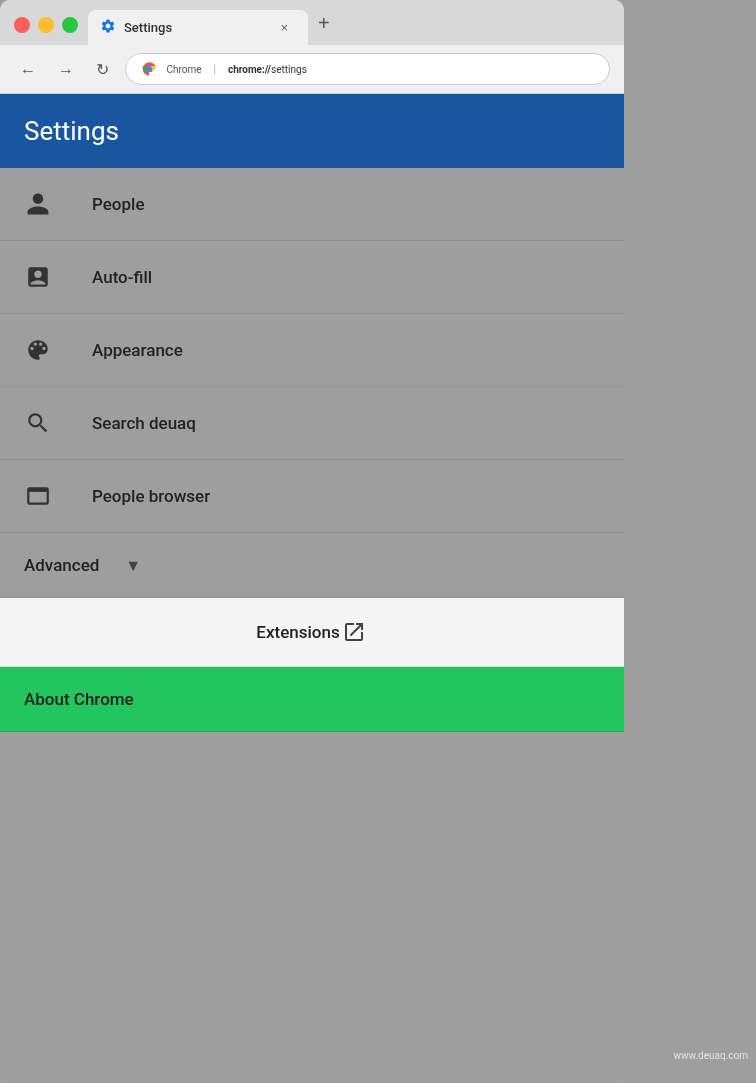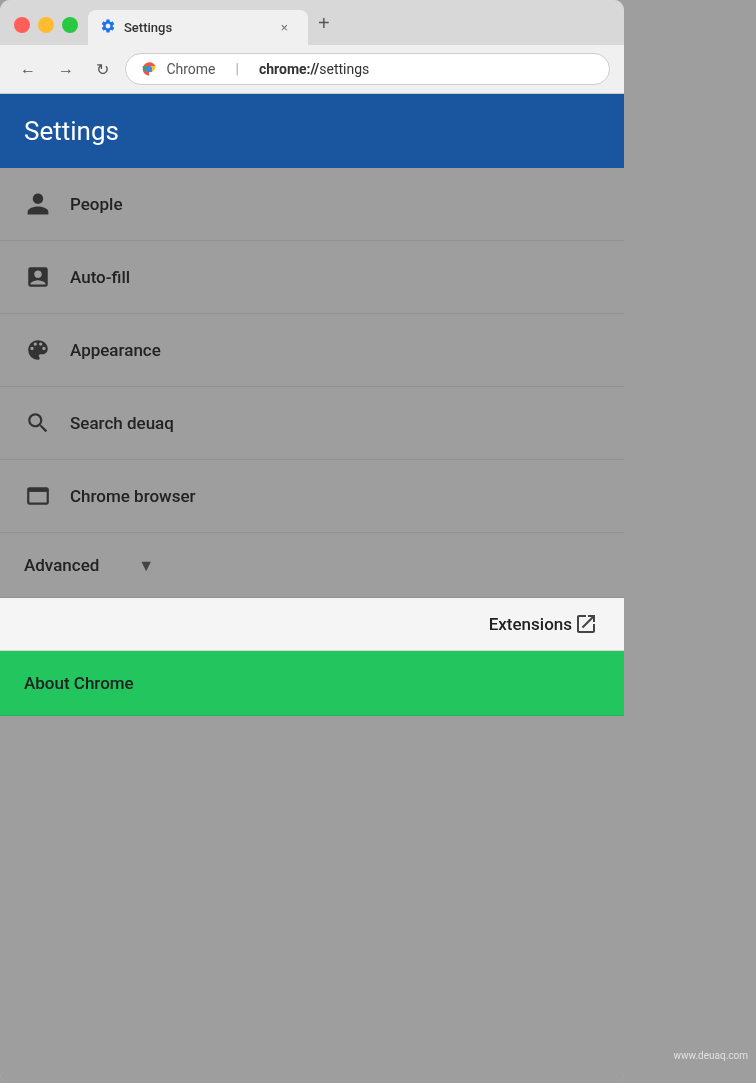--- a/index.html
+++ b/index.html
@@ -124,25 +124,25 @@
       display: flex;
       align-items: center;
       background: white;
       border-radius: 20px;
       padding: 6px 14px;
       gap: 8px;
       border: 1px solid #ccc;
     }
 
     .address-text {
-      font-size: 14px;
+      font-size: 10px;
       color: #333;
       display: flex;
       align-items: center;
-      gap: 16px;
+      gap: 8px;
     }
 
     .address-domain {
       color: #555;
     }
 
     .address-divider {
       color: #aaa;
       margin: 0 4px;
     }
@@ -169,21 +169,21 @@
 
     .settings-list {
       flex: 1;
       overflow-y: auto;
       background: #9e9e9e;
     }
 
     .settings-item {
       display: flex;
       align-items: center;
-      gap: 18px;
+      gap: 40px;
       padding: 22px 24px;
       cursor: pointer;
       background: #9e9e9e;
       border-bottom: 1px solid rgba(0,0,0,0.08);
     }
 
     .settings-item-icon {
       width: 28px;
       height: 28px;
       display: flex;
@@ -195,21 +195,21 @@
 
     .settings-item-label {
       font-size: 17px;
       color: #222;
       font-weight: 500;
     }
 
     .advanced-item {
       display: flex;
       align-items: center;
-      gap: 29px;
+      gap: 16px;
       padding: 22px 24px;
       cursor: pointer;
       background: #9e9e9e;
       border-bottom: 1px solid rgba(0,0,0,0.08);
     }
 
     .advanced-label {
       font-size: 17px;
       color: #222;
       font-weight: 500;
@@ -218,22 +218,22 @@
     .advanced-chevron {
       color: #444;
       font-size: 16px;
       margin-left: 10px;
     }
 
     
     .extensions-item {
       display: flex;
       align-items: center;
-      justify-content: flex-end;
-      padding: 12px 24px;
+      justify-content: center;
+      padding: 20px 24px;
       cursor: pointer;
       background: #f5f5f5;
       border-bottom: 1px solid rgba(0,0,0,0.12);
     }
 
     .extensions-label {
       font-size: 17px;
       color: #222;
       font-weight: 500;
     }
@@ -372,21 +372,21 @@
         <span class="settings-item-label">Search deuaq</span>
       </div>
 
       <div class="settings-item">
         <div class="settings-item-icon">
           <svg width="26" height="26" viewBox="0 0 24 24">
             <path d="M20 4H4c-1.1 0-2 .9-2 2v12c0 1.1.9 2 2 2h16c1.1 0 2-.9 2-2V6c0-1.1-.9-2-2-2zm0 14H4V8h16v10z"></path>
             <rect x="4" y="6" width="16" height="2"></rect>
           </svg>
         </div>
-        <span class="settings-item-label">Chrome browser</span>
+        <span class="settings-item-label">People browser</span>
       </div>
 
 
       <div class="advanced-item">
         <span class="advanced-label">Advanced</span>
         <span class="advanced-chevron">▼</span>
       </div>
 
       <div class="extensions-item">
         <span class="extensions-label">Extensions</span>

